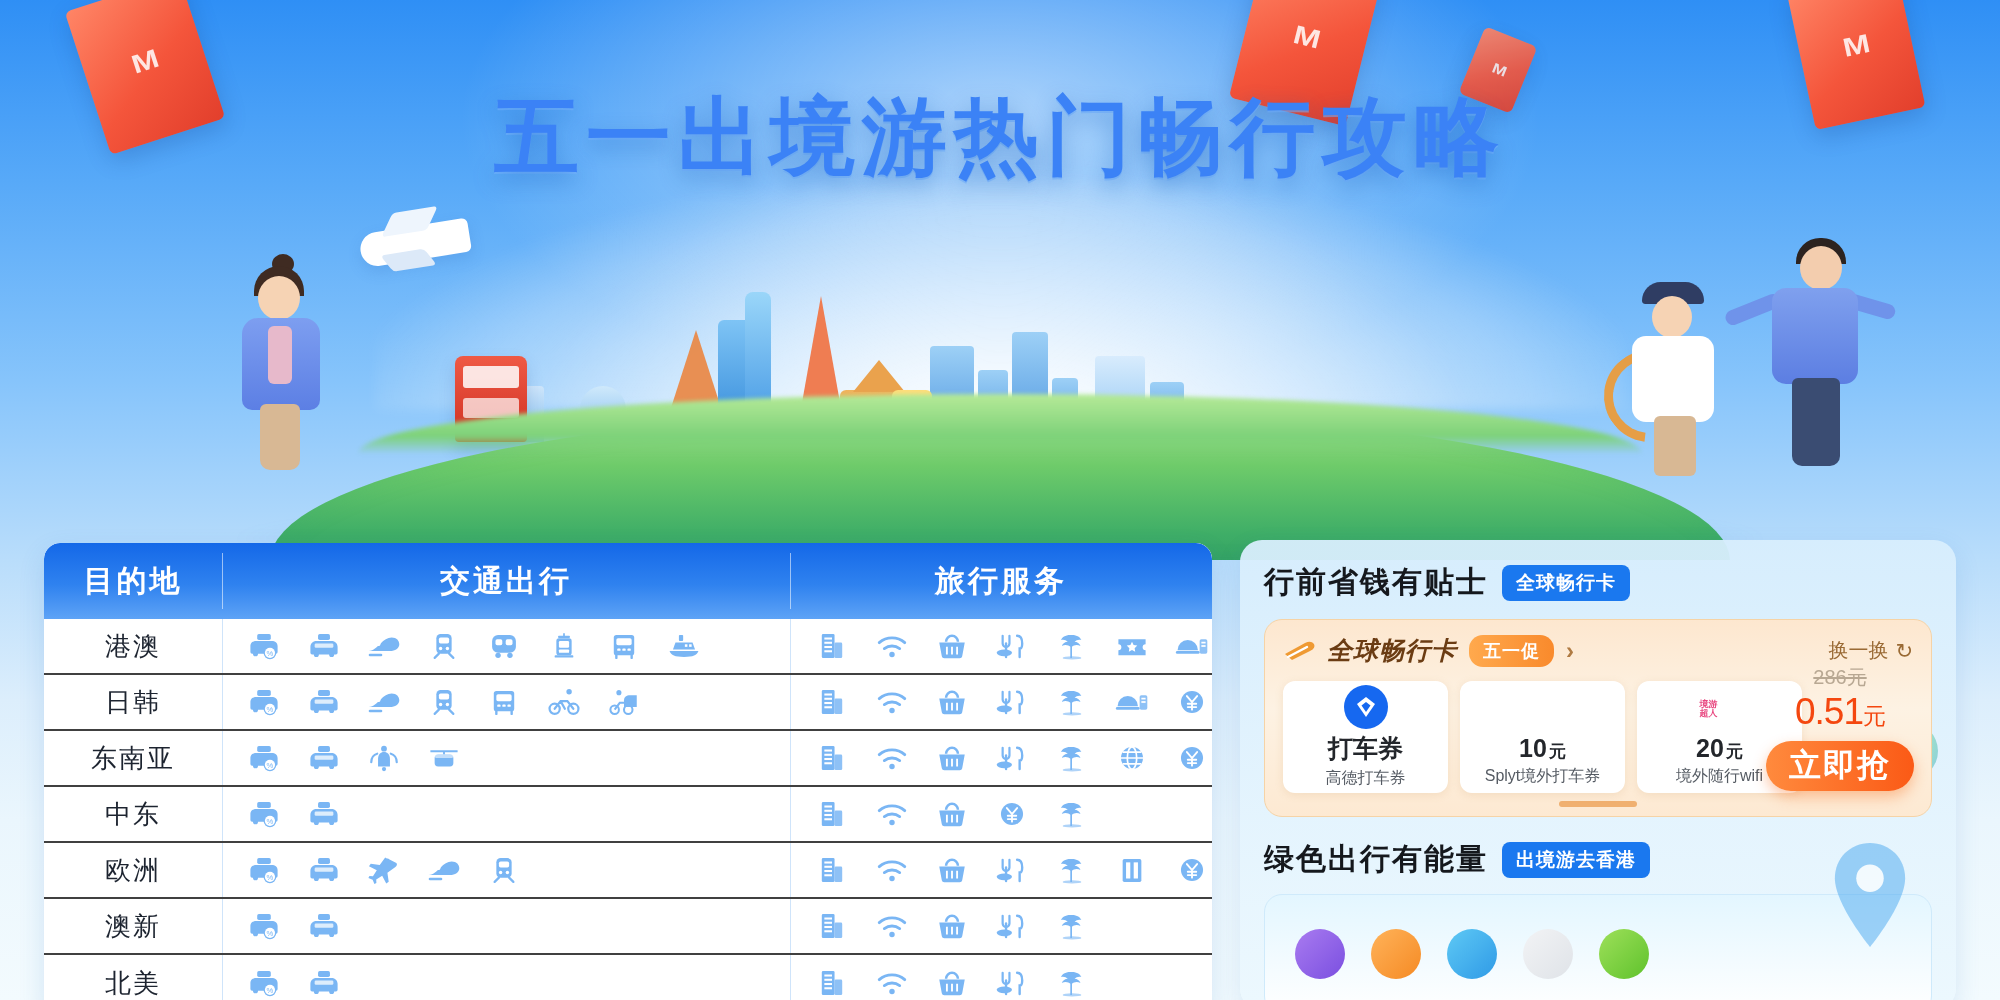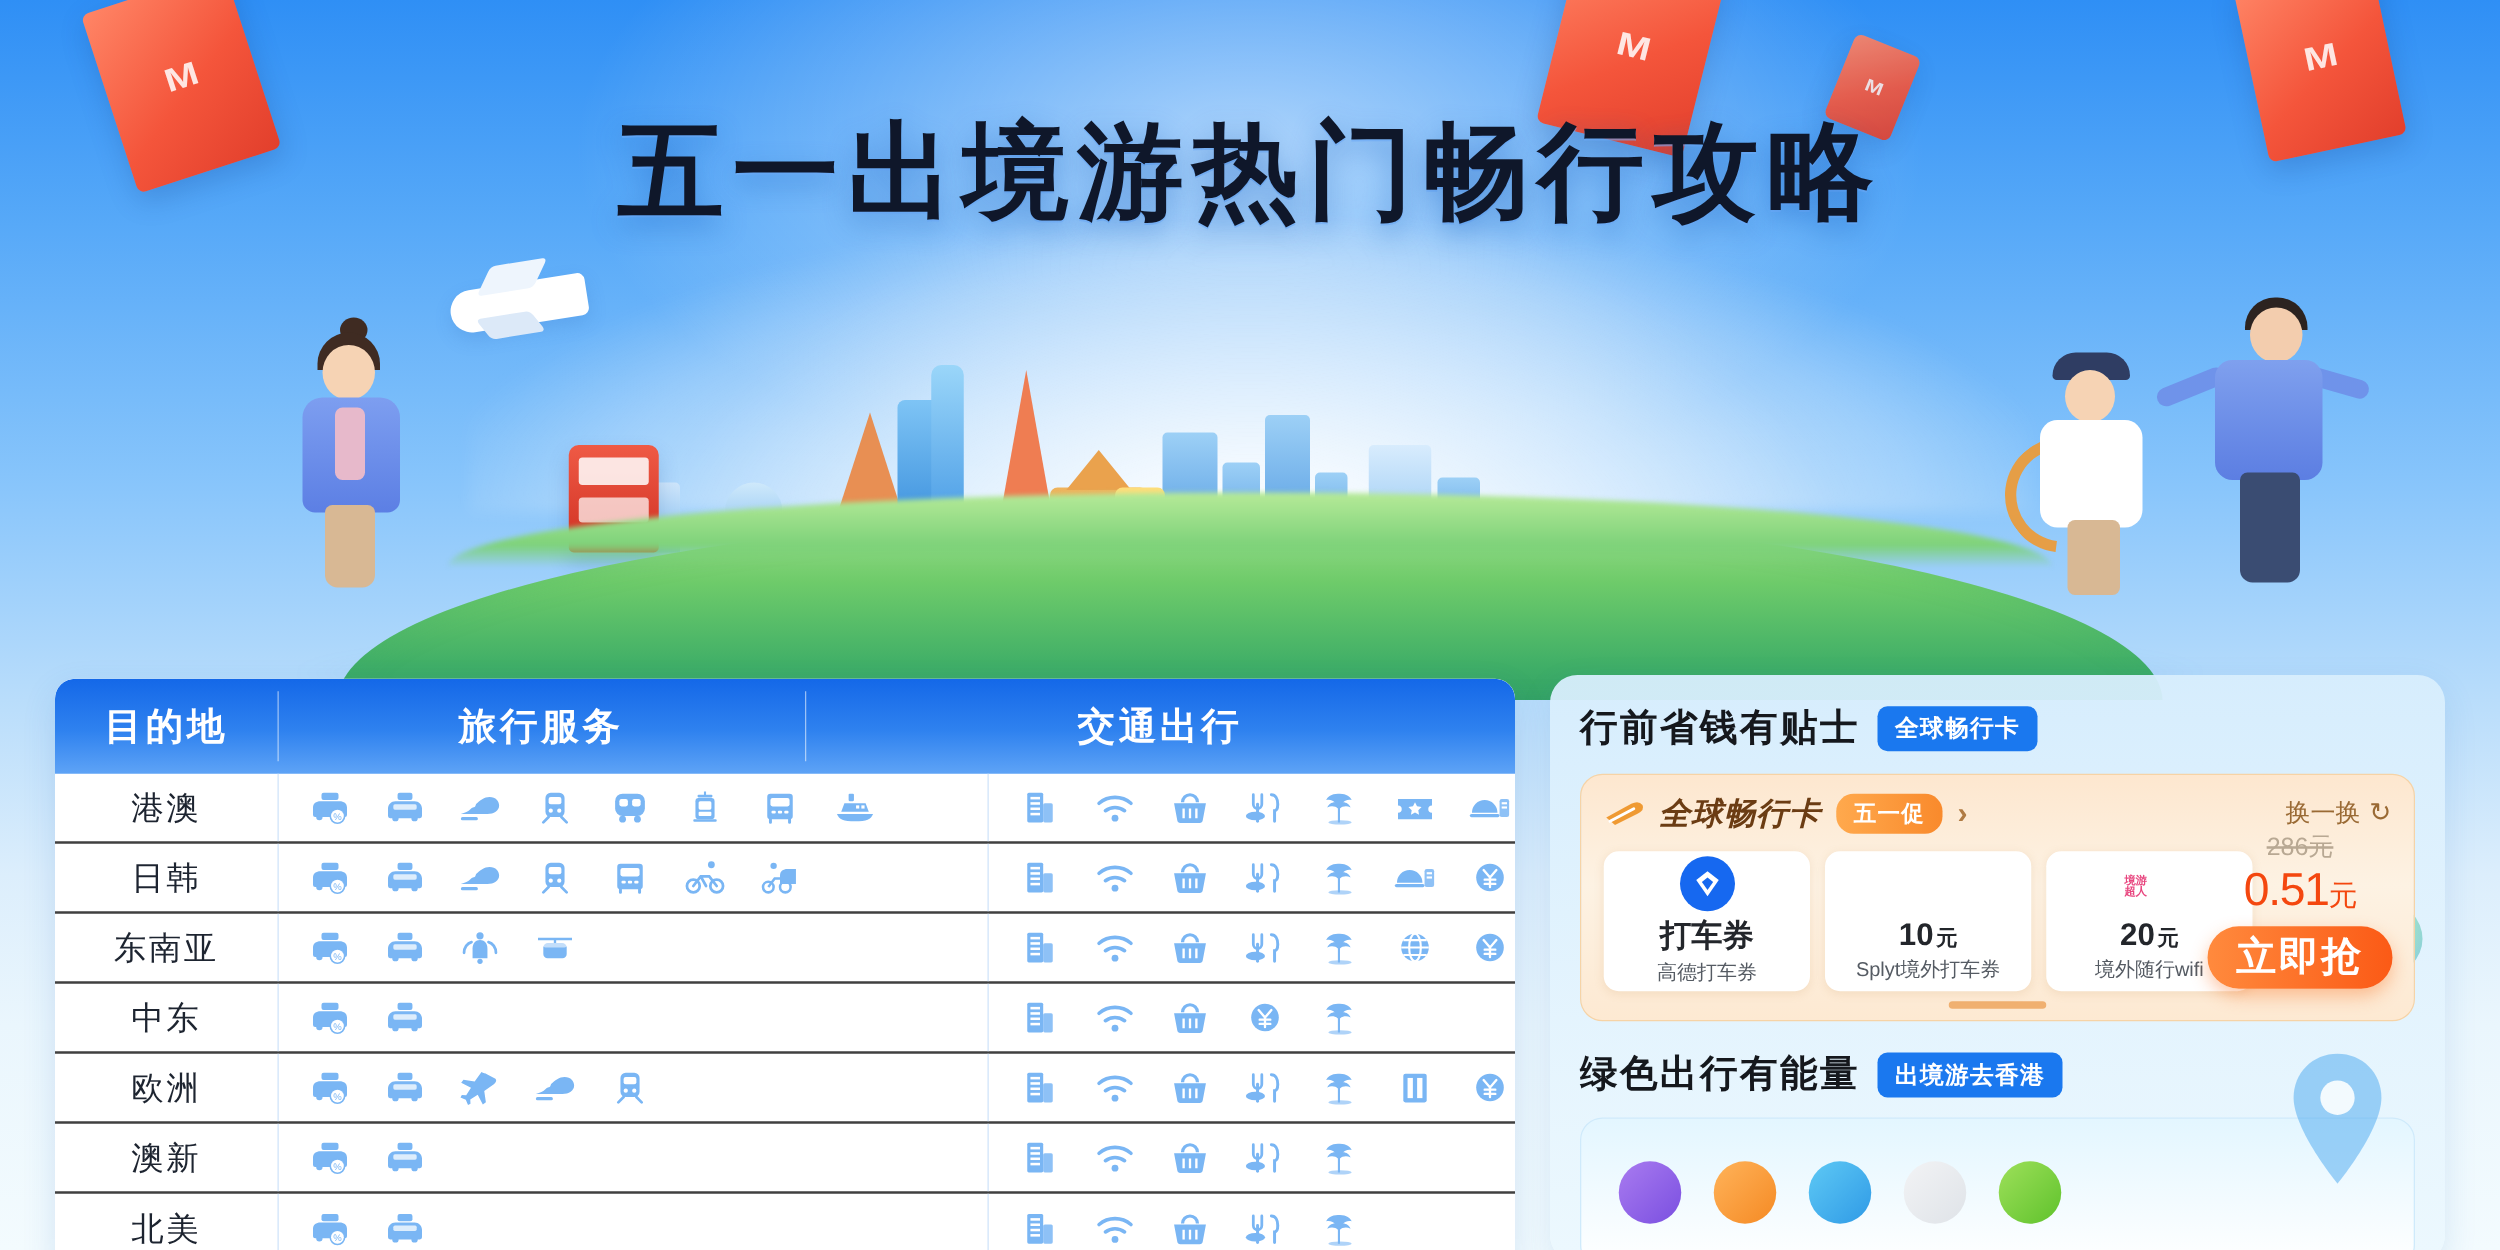--- a/index.html
+++ b/index.html
@@ -235,21 +235,21 @@
   .d2{background:linear-gradient(135deg,#ffb35a,#f58a24);}
   .d3{background:linear-gradient(135deg,#5ec9f5,#2f9ae6);}
   .d4{background:linear-gradient(135deg,#f2f3f5,#dfe3e8);}
   .d5{background:linear-gradient(135deg,#9ee05a,#5fc22c);}
   .pin{
     position:absolute; right:40px; top:300px; width:92px; height:110px; opacity:.5;
   }
 
   .page-title{
     position:absolute; left:0; right:0; top:80px; text-align:center;
-    font-size:85px; font-weight:800; color:#0f172a; letter-spacing:7px;
+    font-size:85px; font-weight:800; color:#3b82f6; letter-spacing:7px;
     text-shadow:0 8px 22px rgba(25,95,190,.45), 0 2px 0 rgba(120,180,255,.6);
   }
   .globe{ position:absolute; right:18px; top:182px; width:58px;height:58px;border-radius:50%;
     background:radial-gradient(circle at 35% 32%,#bff0d8,#5fc9a8 60%,#2f9fd0);opacity:.55;}
 </style>
 </head>
 <body>
 
 <div class="hero">
   <div class="sky-glow"></div>
@@ -306,22 +306,22 @@
   </div>
 </div>
 
 <h1 class="page-title">五一出境游热门畅行攻略</h1>
 
 <div class="wrap">
 
   <div class="table-card">
     <div class="thead">
       <div class="th c-dest">目的地</div>
+      <div class="th c-trans">交通出行</div>
       <div class="th c-serv">旅行服务</div>
-      <div class="th c-trans">交通出行</div>
     </div>
     <div id="tbody">
         <div class="trow">
           <div class="td c-dest">港澳</div>
           <div class="td c-trans">
             <span class="ic">
               <svg viewBox="0 0 40 32">
                 <rect x="12" y="2" width="16" height="7" rx="2" fill="currentColor"></rect>
                 <path d="M4 16c0-4 3-6 7-6h18c4 0 7 2 7 6v7a2 2 0 0 1-2 2h-2a3 3 0 0 1-6 0H13a3 3 0 0 1-6 0H6a2 2 0 0 1-2-2z" fill="currentColor"></path>
                 <circle cx="27" cy="24" r="7.5" fill="currentColor"></circle>

